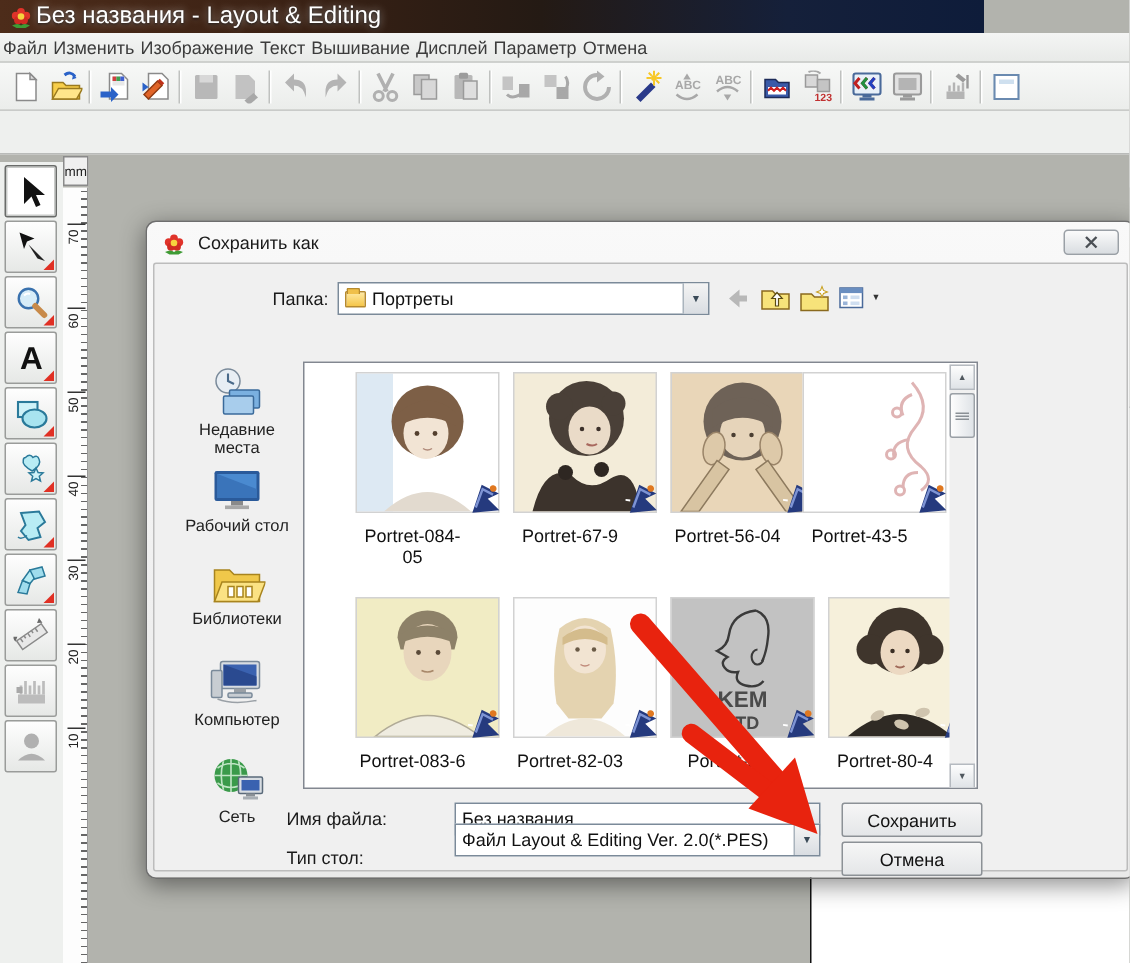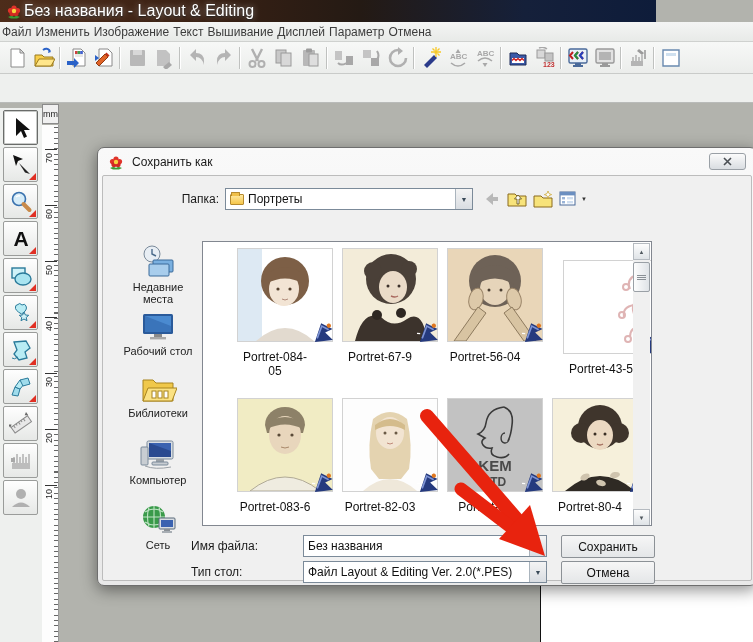--- a/index.html
+++ b/index.html
@@ -596,21 +596,21 @@
                 <g transform="rotate(-12 13 13)">
                   <path d="M3,21 L13,4 L23,12 L15,14 L21,23 Z" fill="#253a7e"></path>
                   <path d="M6,18 L13,7 L19,12" fill="none" stroke="#7e94d4" stroke-width="1.6"></path>
                   <circle cx="20" cy="8" r="2.2" fill="#e07820"></circle>
                   <path d="M2,12 l3,1" stroke="#fff" stroke-width="1.2"></path>
                 </g>
               </svg>
           </div>
           <div class="fname">Portret-56-04</div>
         </div>
-        <div class="thumb" style="left:340px; top:6px;margin-top:12px;">
+        <div class="thumb" style="left:312px; top:6px;">
           <div class="pic" style="background:#ffffff">
             <svg class="art" width="94" height="92" viewBox="0 0 94 92">
                 <g fill="none" stroke="#daa8a8" stroke-width="2" opacity=".85">
                   <path d="M72,6 q14,16 2,30 q-12,14 4,26 q10,9 0,16"></path>
                   <path d="M72,14 q-10,4 -6,14"></path>
                   <path d="M70,44 q-12,2 -10,12"></path>
                   <path d="M76,66 q-10,0 -10,10"></path>
                   <circle cx="62" cy="26" r="3"></circle>
                   <circle cx="58" cy="54" r="3"></circle>
                   <circle cx="64" cy="78" r="3"></circle>
@@ -733,21 +733,21 @@
       </div>
 
       <span class="row-label" style="left:88px; top:363px;">Имя файла:</span>
       <div class="combo" style="left:200px; top:359px; width:244px;">
         <span class="val">Без названия</span>
         <div class="drop">
             <span>▼</span>
           </div>
       </div>
       <span class="row-label" style="left:88px; top:389px;">Тип стол:</span>
-      <div class="combo" style="left:200px; top:385px; width:244px;">
+      <div class="combo" style="left:200px; top:373px; width:244px;">
         <span class="val">Файл Layout &amp; Editing Ver. 2.0(*.PES)</span>
         <div class="drop">
             <span>▼</span>
           </div>
       </div>
       <div class="btn" style="left:458px; top:359px;">
           <span>Сохранить</span>
         </div>
       <div class="btn" style="left:458px; top:385px;">
           <span>Отмена</span>

